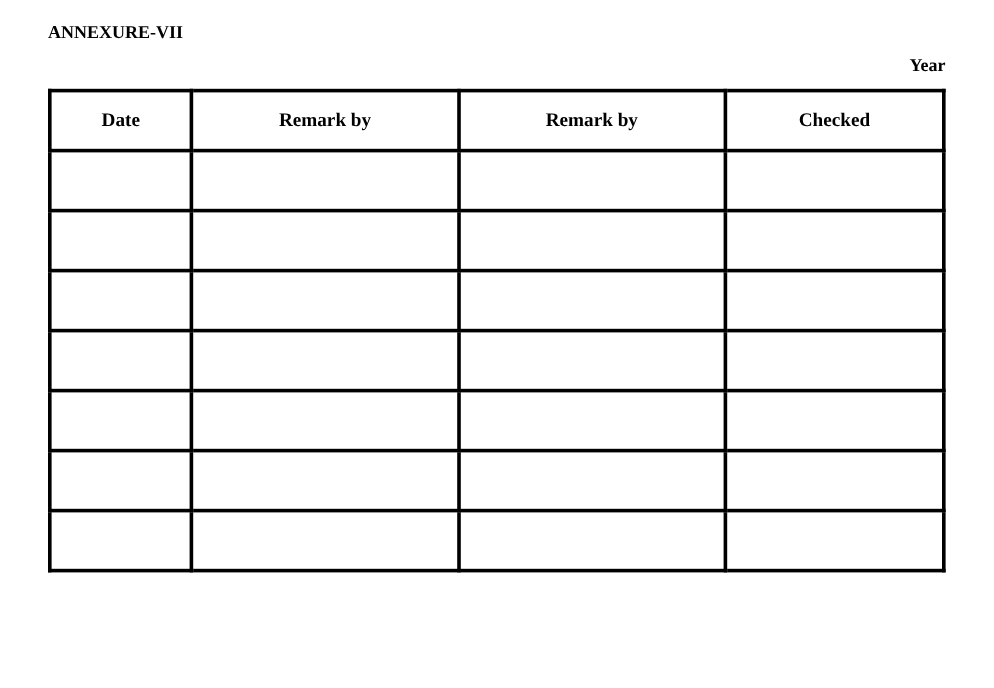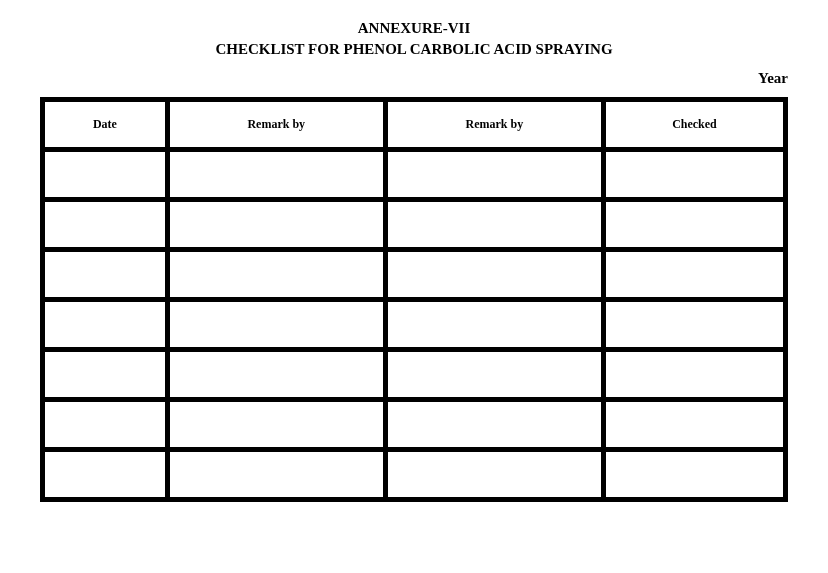--- a/index.html
+++ b/index.html
@@ -10,21 +10,21 @@
 
     body {
       background: #ffffff;
       font-family: Times New Roman, serif;
       width: 828px;
       min-height: 573px;
       padding: 20px 40px;
     }
 
     .header-section {
-      text-align: center;
+      text-align: left;
       margin-bottom: 10px;
     }
 
     .title-main {
       font-weight: bold;
       font-size: 15px;
       margin-bottom: 4px;
     }
 
     .title-sub {
@@ -40,42 +40,41 @@
       text-align: right;
     }
 
     table {
       width: 100%;
       border-collapse: collapse;
       border: 1px solid #000;
     }
 
     th, td {
-      border: 5px solid #000000;
+      border: 3px solid #000000;
       padding: 10px 8px;
       text-align: center;
       font-family: Times New Roman, serif;
-      font-size: 12px;
+      font-size: 16px;
     }
 
     th {
       font-weight: bold;
       height: 50px;
     }
 
     td {
       height: 50px;
     }
   </style>
 </head>
 <body>
 
 <div class="header-section">
   <div class="title-main">ANNEXURE-VII</div>
-  <div class="title-sub">CHECKLIST FOR PHENOL CARBOLIC ACID SPRAYING</div>
 </div>
 
 <div class="year-label">Year</div>
 
 <table>
   <thead>
     <tr>
       <th>Date</th>
       <th>Remark by</th>
       <th>Remark by</th>

